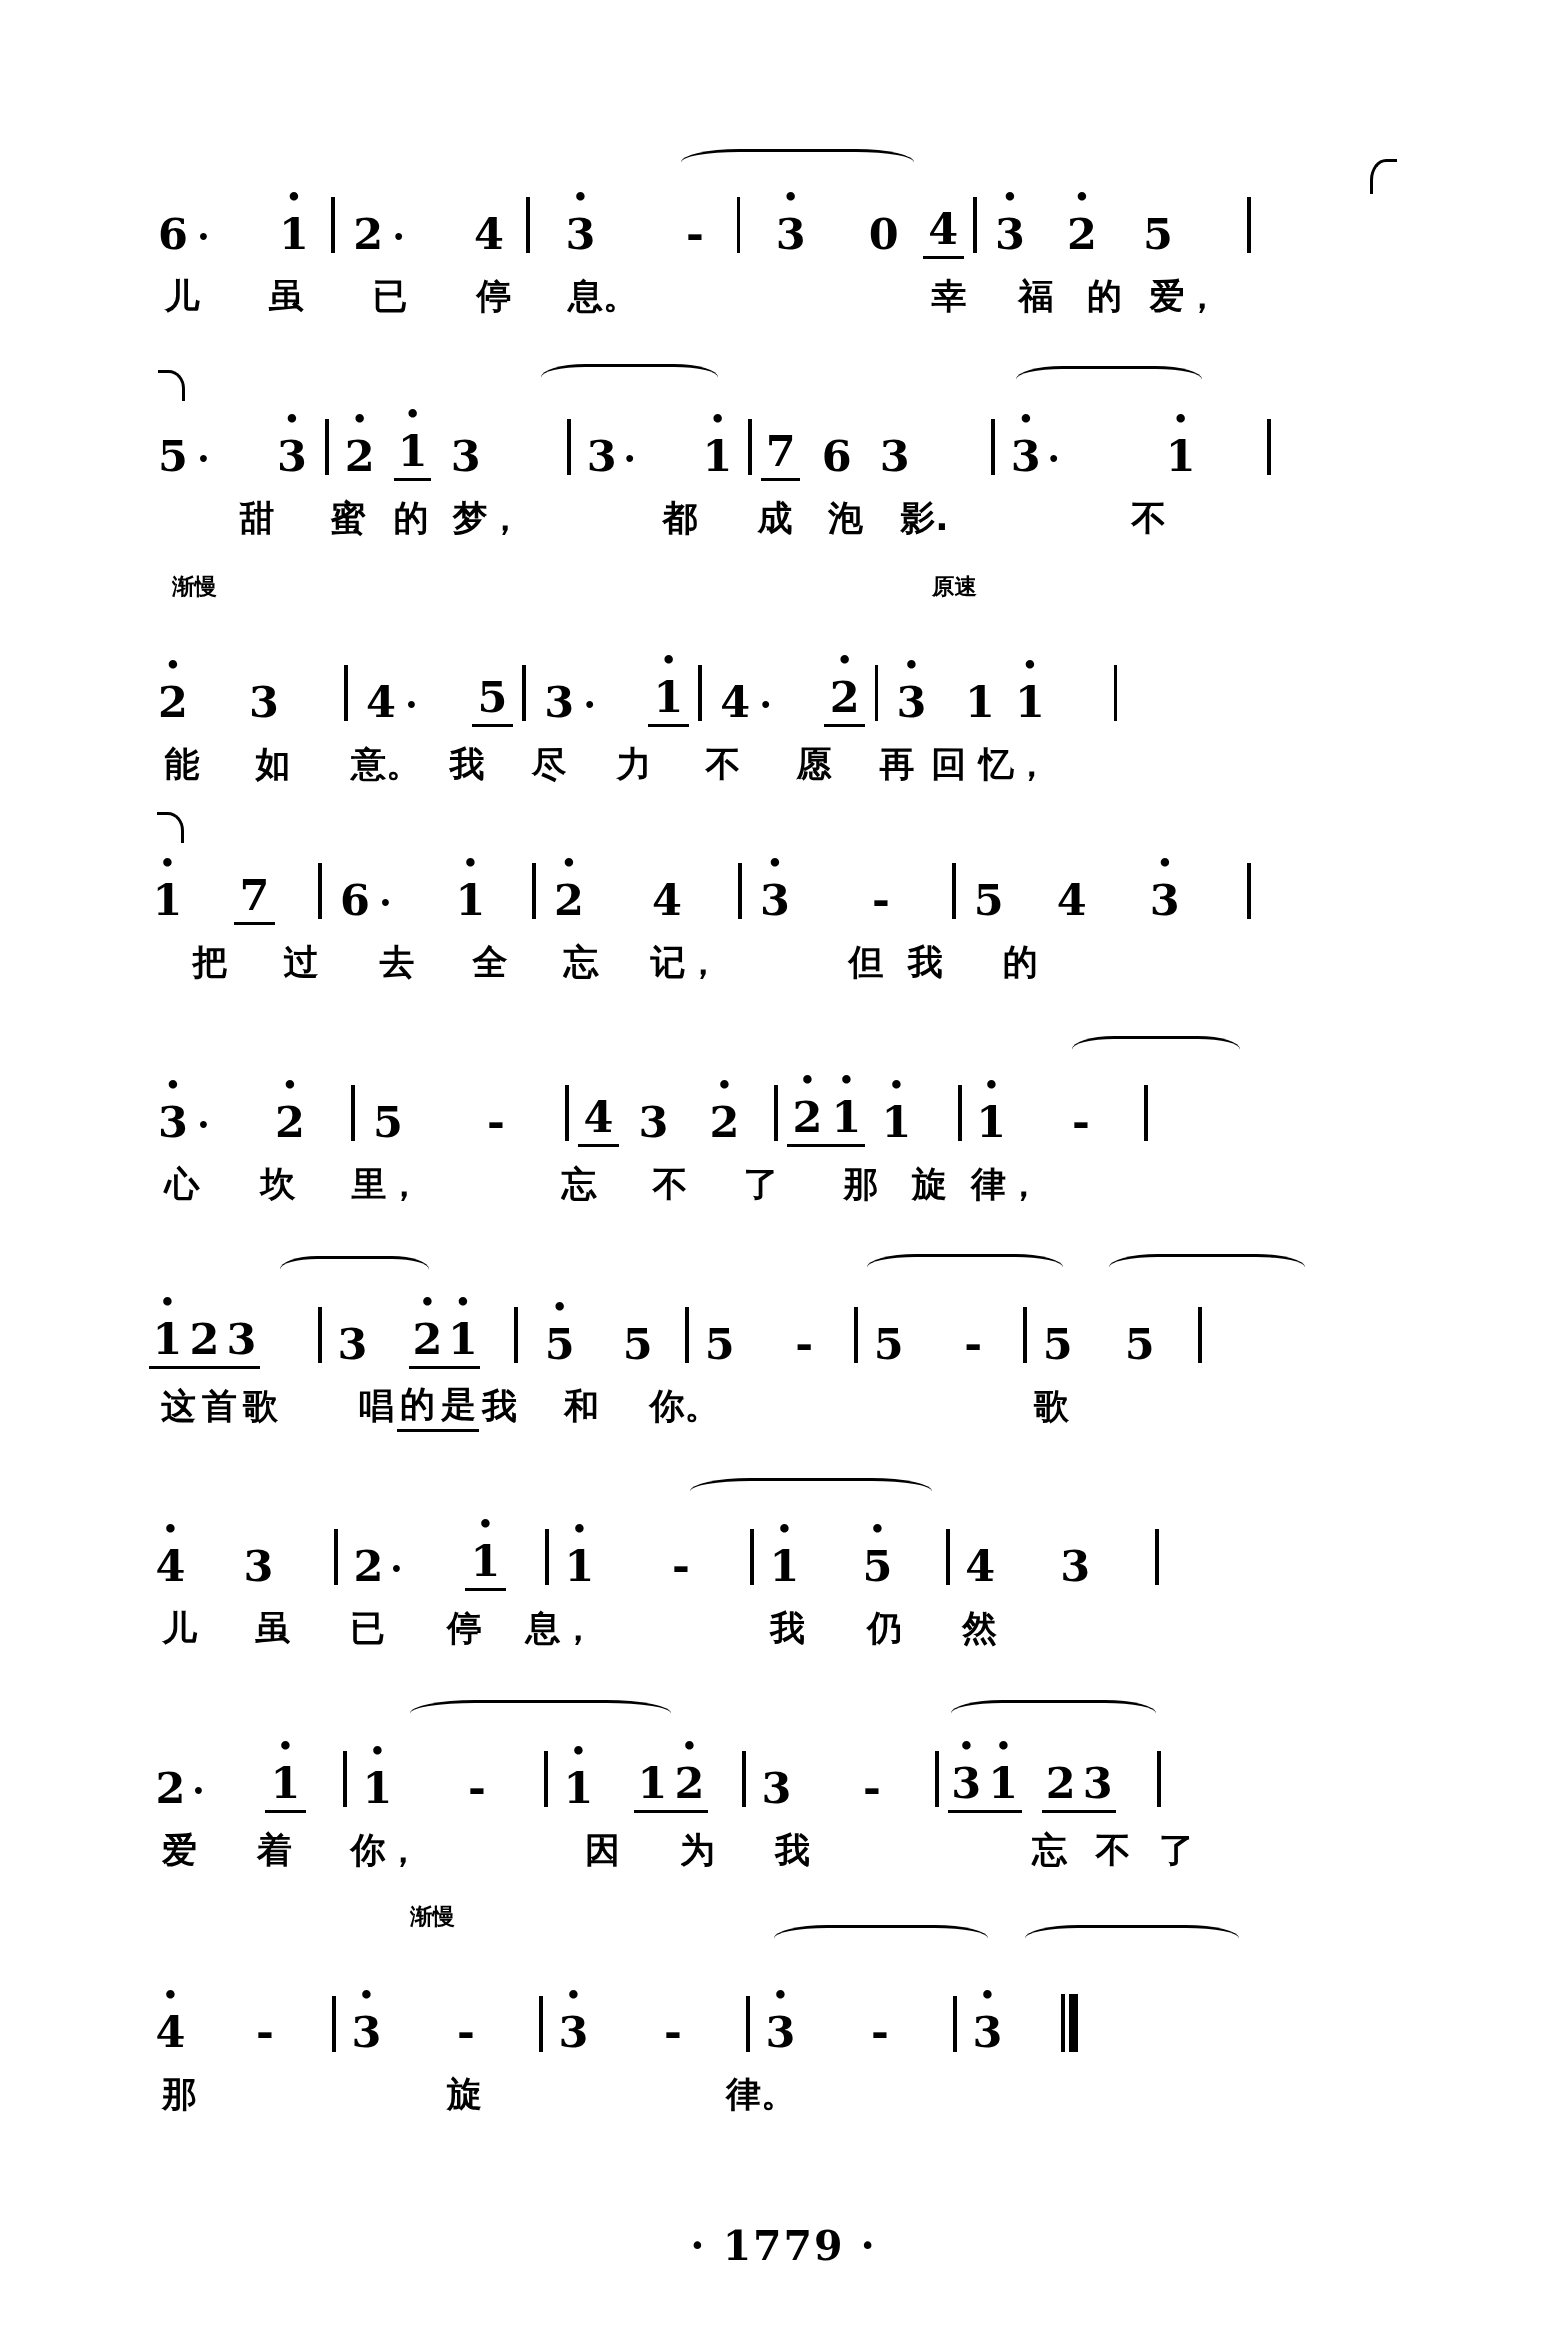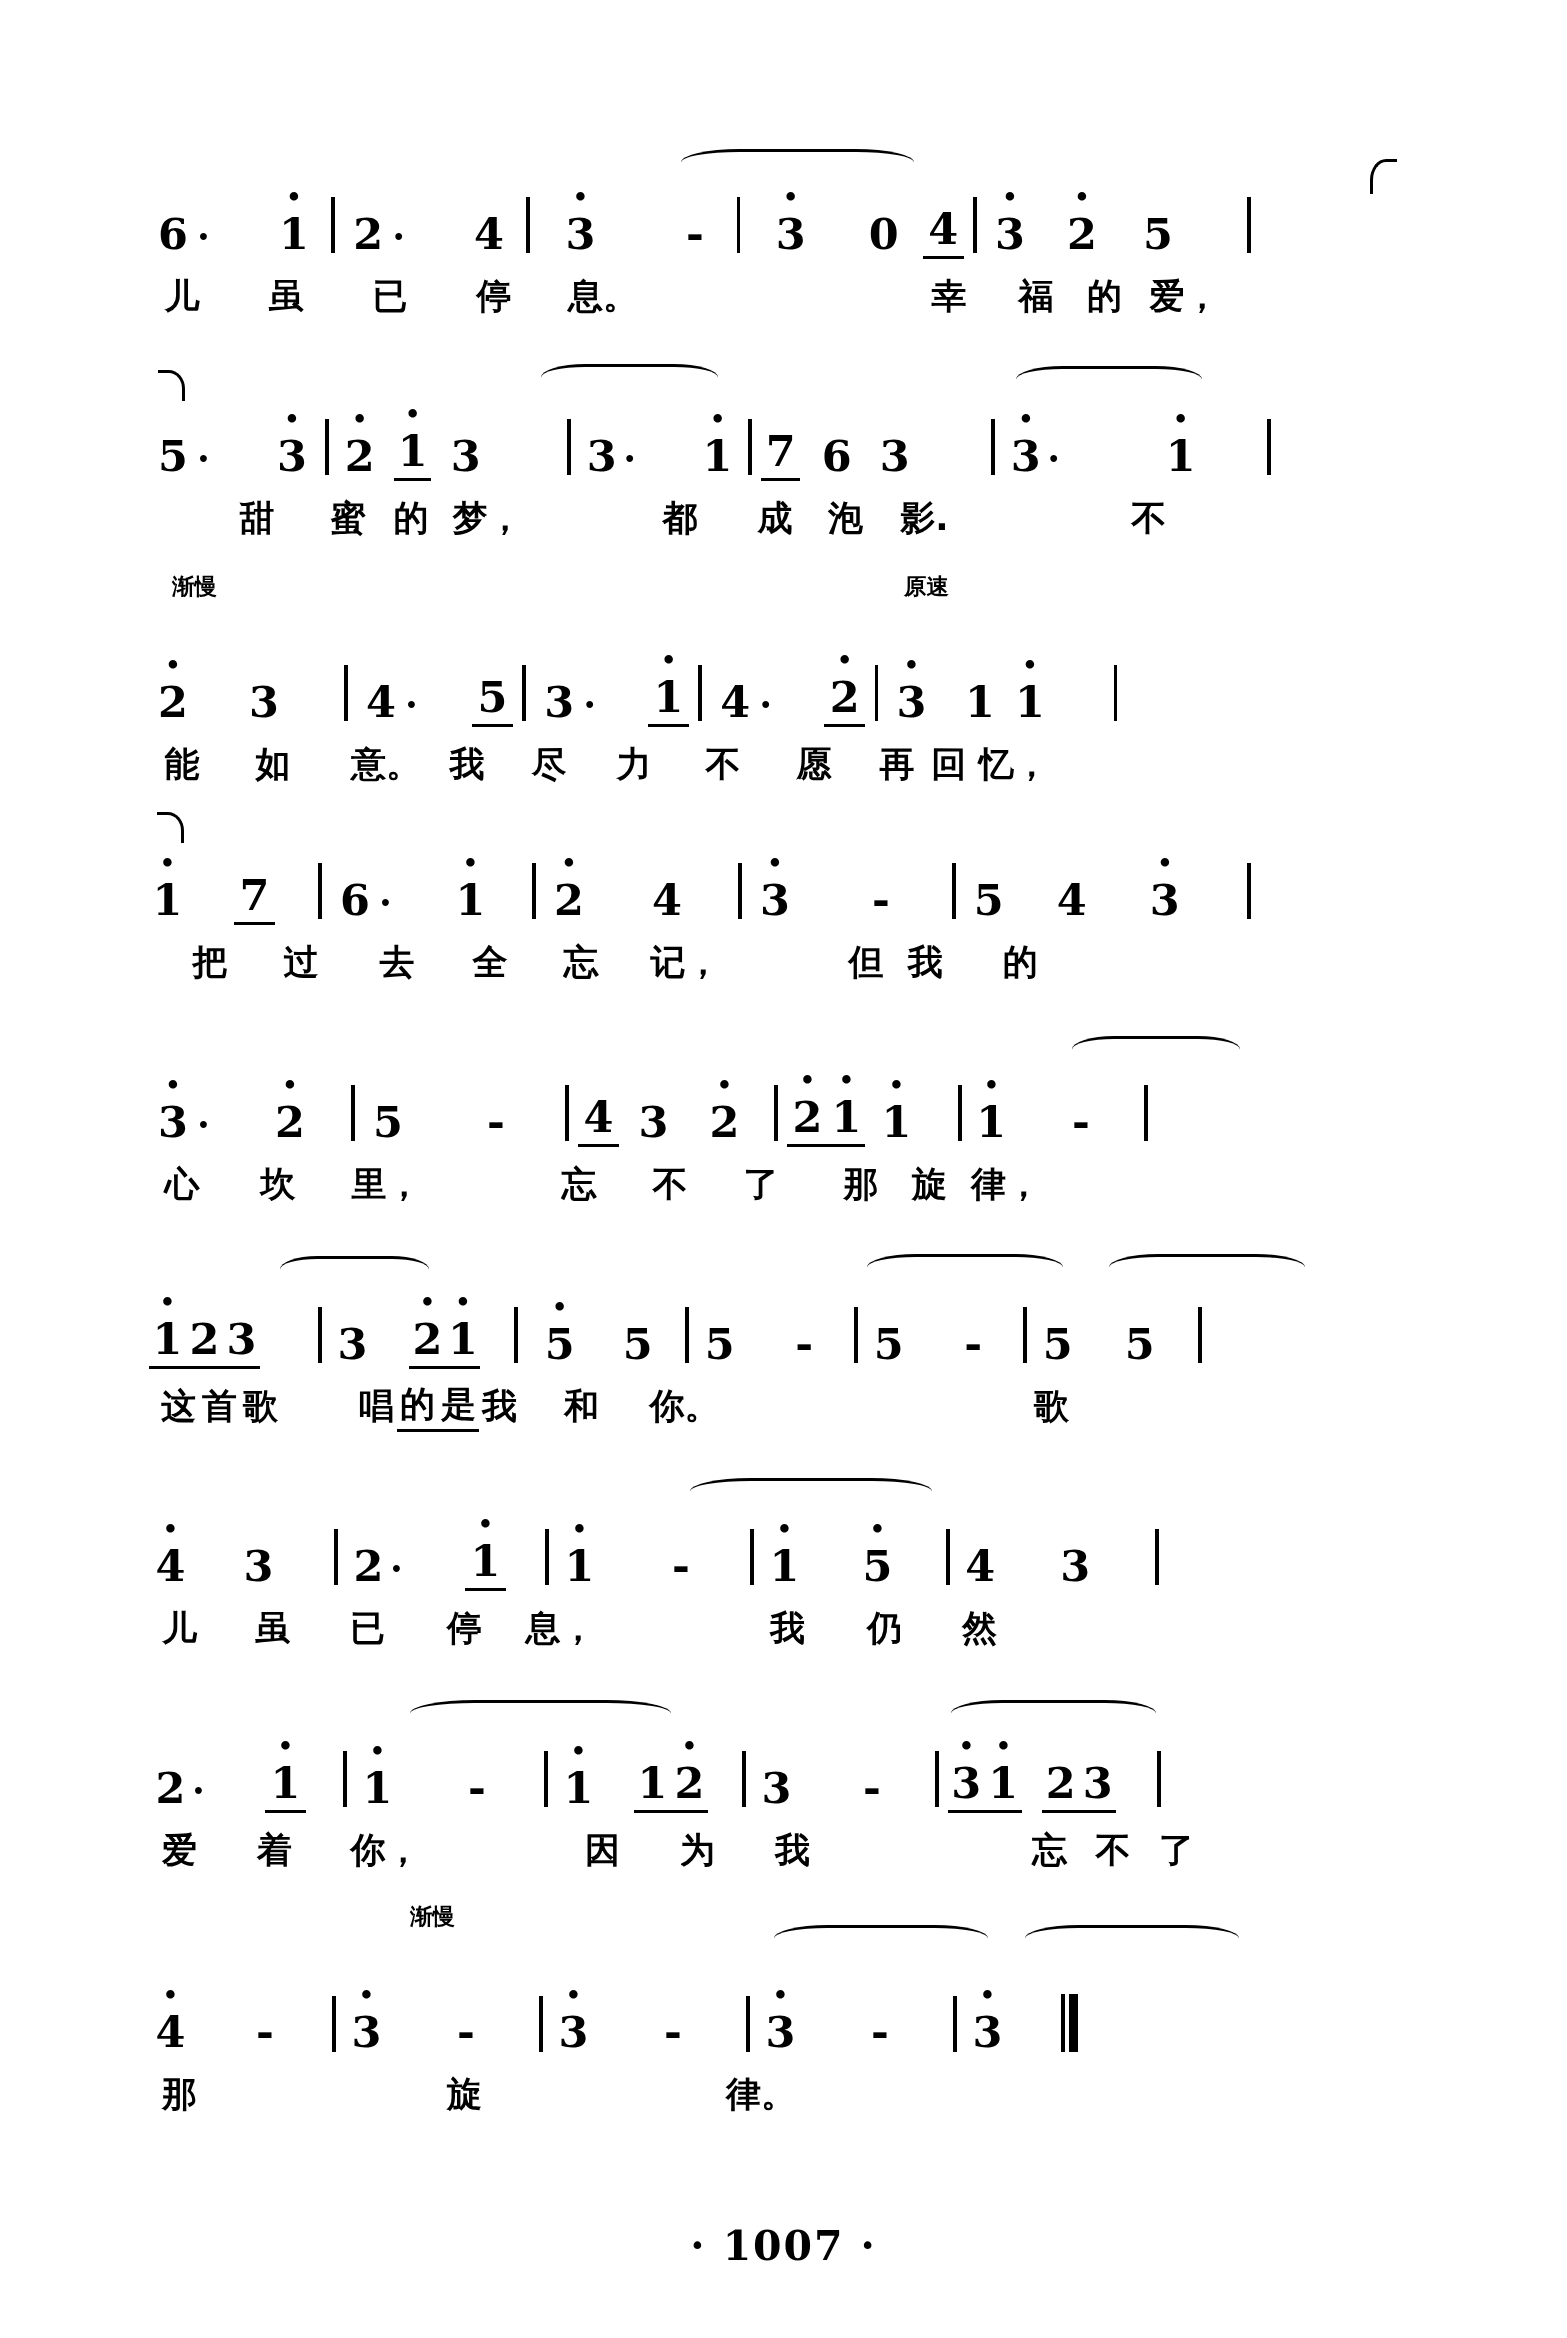--- a/index.html
+++ b/index.html
@@ -227,21 +227,21 @@
       <span class="lyr" style="width:48px; margin-left:131px;">都</span>
       <span class="lyr" style="width:48px; margin-left:47px;">成</span>
       <span class="lyr" style="width:48px; margin-left:22.4px;">泡</span>
       <span class="lyr" style="width:65px; margin-left:22.4px;">影.</span>
       <span class="lyr" style="width:48px; margin-left:168px;">不</span>
     </div>
   </div>
 
   <div class="system" style="top:140px;">
     <div class="tempo" style="left:172px; top:-13px;">渐慢</div>
-    <div class="tempo" style="left:904px; top:-13px;">原速</div>
+    <div class="tempo" style="left:932px; top:-13px;">原速</div>
     <div class="notes" style="padding-top:24px;">
       <span class="note oct-up" style="width:48px;">2</span>
       <span class="note" style="width:48px; margin-left:43px;">3</span>
       <span class="bar" style="margin-left:56px;"></span>
       <span class="note" style="width:48px;">4</span>
         <span style="font-size:37px;">·</span>
       <span class="note beam" style="width:41px; margin-left:54px;">5</span>
       <span class="bar"></span>
       <span class="note" style="width:48px;">3</span>
         <span style="font-size:37px;">·</span>
@@ -469,16 +469,16 @@
       <span class="note oct-up" style="width:43px;">3</span>
       <span class="endbar" style="margin-left:52px;"></span>
     </div>
     <div class="lyrics">
       <span class="lyr" style="width:43px;">那</span>
       <span class="lyr" style="width:43px; margin-left:242px;">旋</span>
       <span class="lyr" style="width:84px; margin-left:233px;">律。</span>
     </div>
   </div>
 
-  <div class="pagenum">· 1007 ·</div>
+  <div class="pagenum">· 1779 ·</div>
 
 </div>
 
 
 </body></html>

